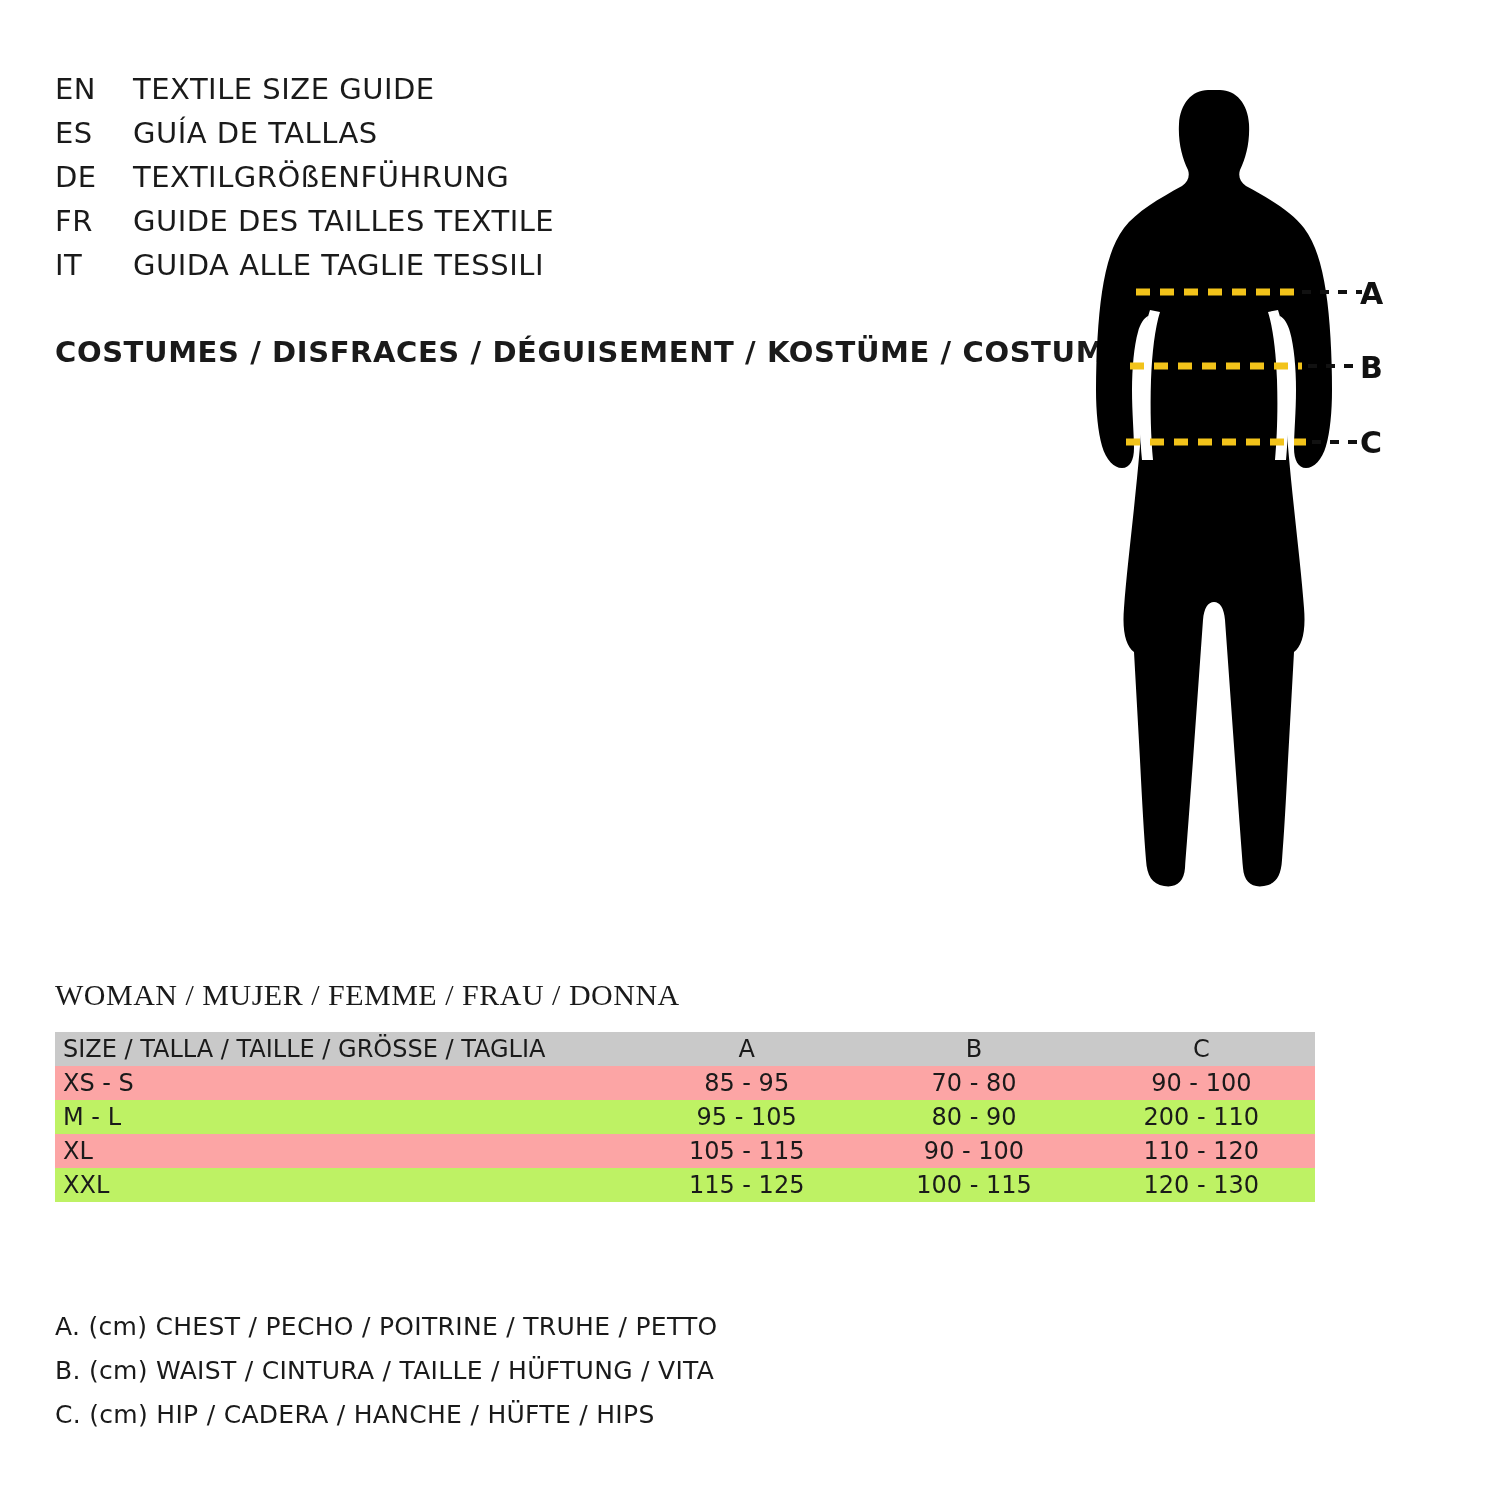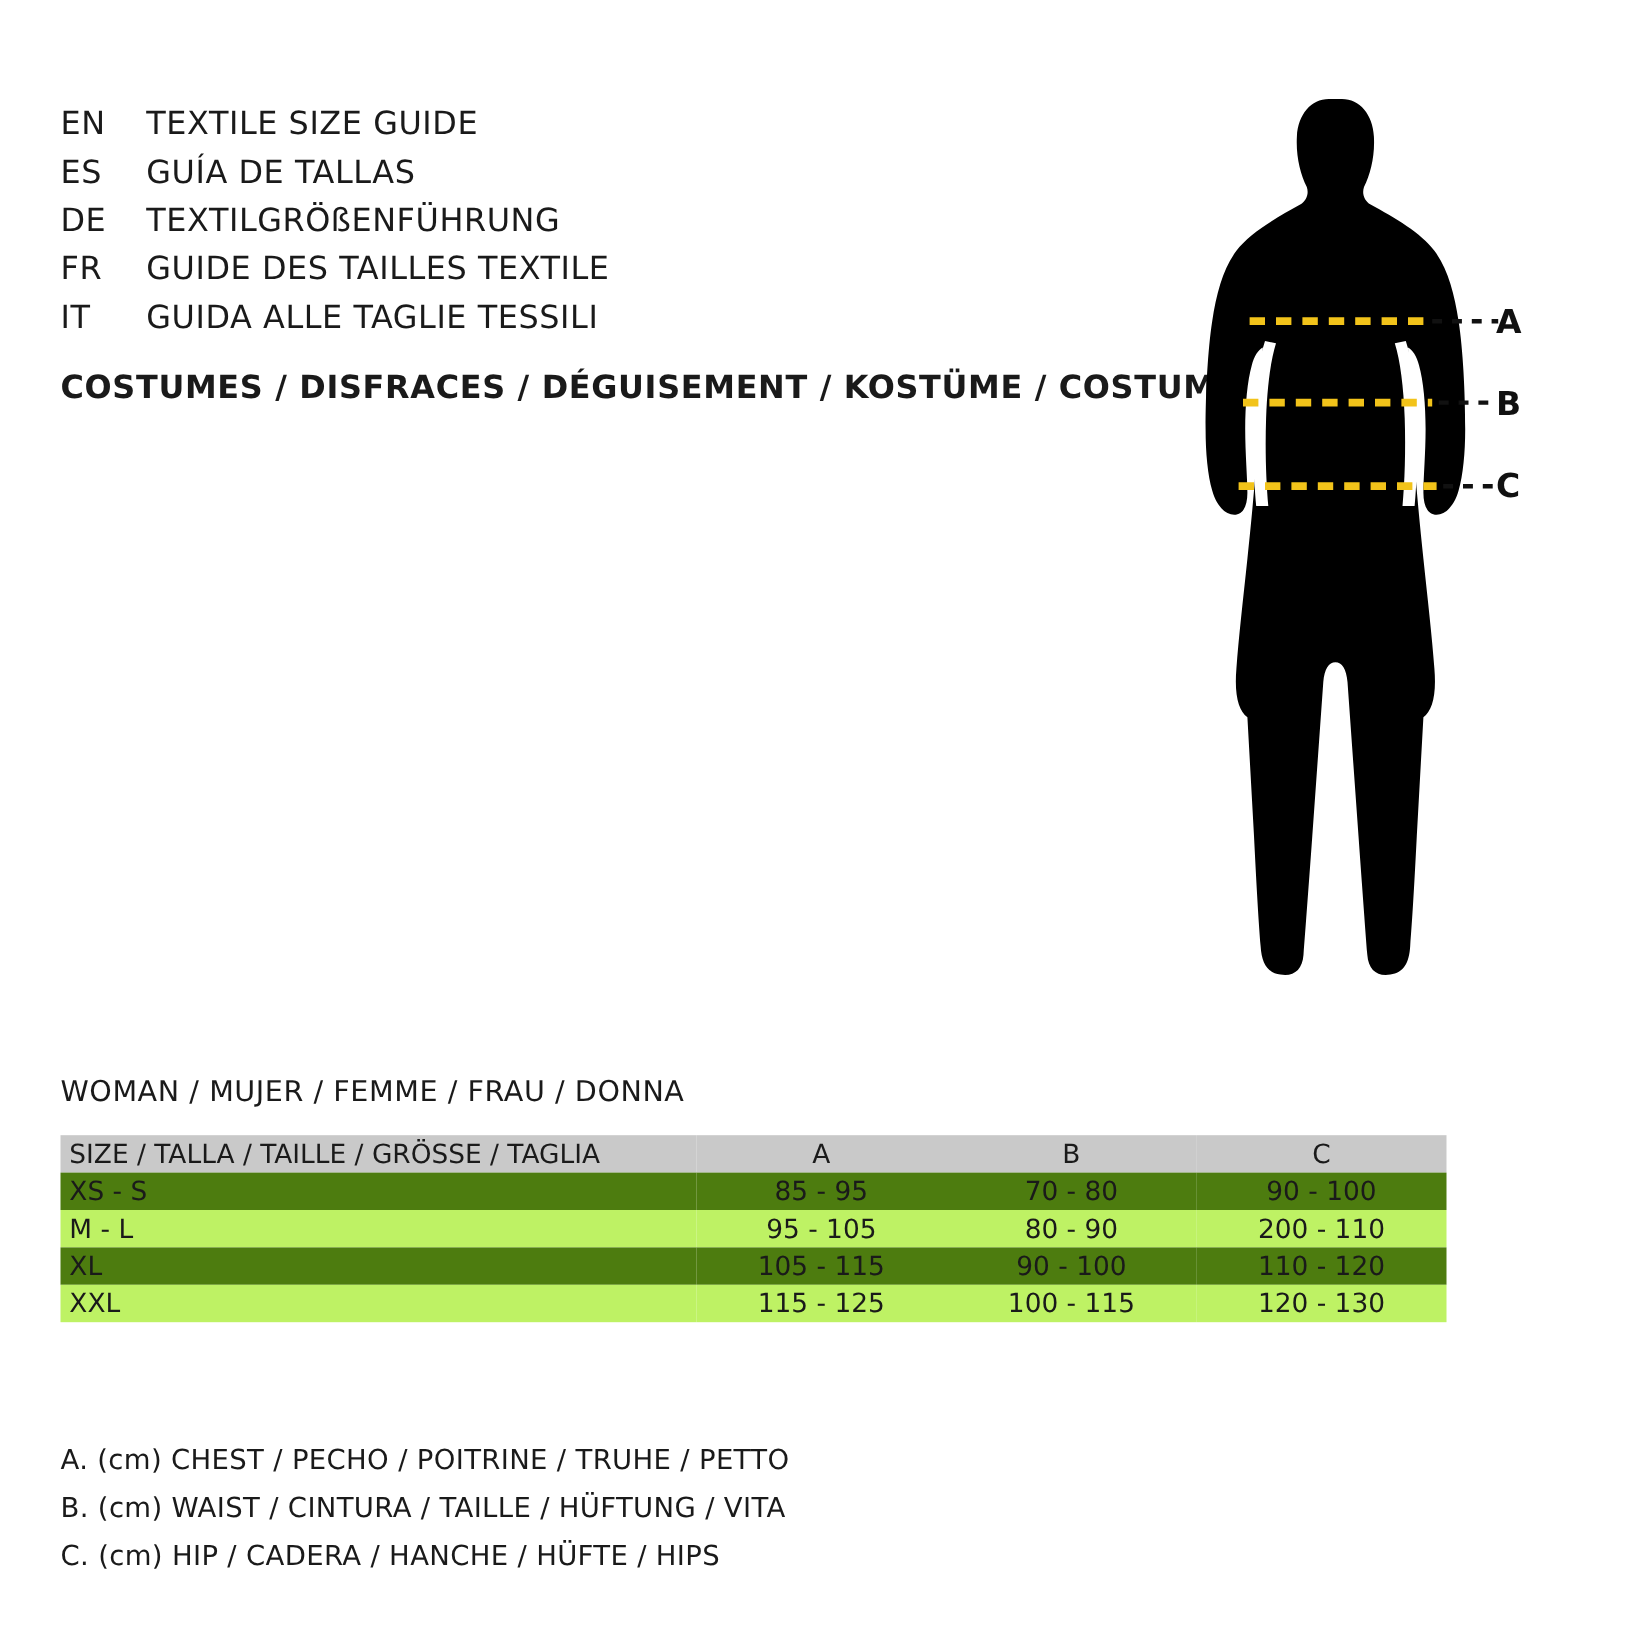--- a/index.html
+++ b/index.html
@@ -34,21 +34,20 @@
     font-size: 29px;
     letter-spacing: 0.5px;
     color: #1a1a1a;
   }
   .lang-code {
     width: 78px;
     flex: 0 0 78px;
   }
   .lang-text {
     white-space: nowrap;
-    margin-top: 23px;
   }
 
   .costumes-line {
     position: absolute;
     left: 55px;
     top: 335px;
     font-size: 29px;
     font-weight: bold;
     letter-spacing: 0.6px;
     white-space: nowrap;
@@ -75,23 +74,24 @@
   }
   .ml-a { left: 320px; top: 216px; }
   .ml-b { left: 320px; top: 290px; }
   .ml-c { left: 320px; top: 365px; }
 
   
   .section-title {
     position: absolute;
     left: 55px;
     top: 978px;
-    font-size: 26px;
+    font-size: 30px;
     letter-spacing: 0.5px;
     color: #1a1a1a;
+    font-family: Liberation Serif, serif;
   }
   table.size-table {
     position: absolute;
     left: 55px;
     top: 1032px;
     width: 1260px;
     border-collapse: collapse;
     font-size: 24px;
     color: #1a1a1a;
   }
@@ -108,21 +108,21 @@
     width: 560px;
     padding-left: 8px;
   }
   tr.head-row {
     background: #c9c9c9;
   }
   tr.row-alt {
     background: #bef264;
   }
   tr.row-plain {
-    background: #4d7c0f;
+    background: #fca5a5;
   }
 
   
   .legend {
     position: absolute;
     left: 55px;
     top: 1305px;
     font-size: 25px;
     line-height: 44px;
     color: #1a1a1a;

